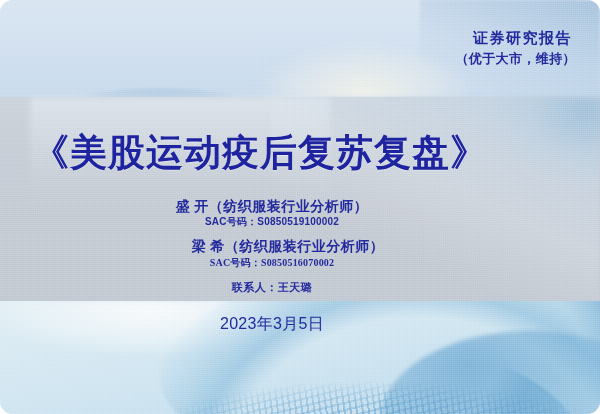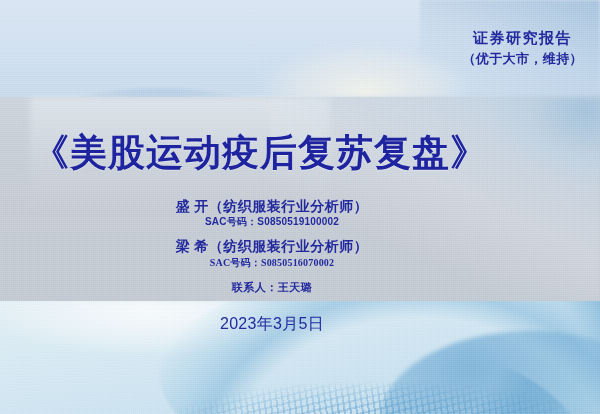--- a/index.html
+++ b/index.html
@@ -10,20 +10,21 @@
   body {
     font-family: "Liberation Serif", "DejaVu Serif", serif;
   }
 
   .slide {
     position: relative;
     width: 600px;
     height: 414px;
     overflow: hidden;
     background: #e5e5e5;
+    border-radius: 13px;
   }
 
   
 
   
   .bg-sky {
     position: absolute;
     left: 0; top: 0;
     width: 600px; height: 98px;
     background:
@@ -241,21 +242,21 @@
   .report-kicker {
     right: 28px;
     top: 29px;
     font-size: 15px;
     font-weight: 700;
     letter-spacing: 1.5px;
     color: #232a9e;
     font-family: "Liberation Serif", "DejaVu Serif", serif;
   }
   .report-rating {
-    right: 17px;
+    right: 24px;
     top: 50px;
     font-size: 13px;
     font-weight: 700;
     letter-spacing: 0.4px;
     color: #232a9e;
     font-family: "Liberation Serif", "DejaVu Serif", serif;
   }
 
   .main-title {
     left: 0;
@@ -296,21 +297,21 @@
   .date-line {
     font-size: 16px;
     letter-spacing: 0.3px;
     font-family: "Liberation Sans", "DejaVu Sans", sans-serif;
     font-weight: 400;
     color: #232a9e;
   }
 
   .row-a1 { top: 198px; }
   .row-a1s { top: 215px; }
-  .row-a2 { top: 238px; }
+  .row-a2 { top: 238px; margin-left: 16px; }
   .row-a2s { top: 256px; font-family: Liberation Serif, serif; }
   .row-contact { top: 280px; }
   .row-date { top: 314px; }
 </style>
 </head>
 <body>
 
 <div class="slide">
 
   <div class="bg-sky"></div>

